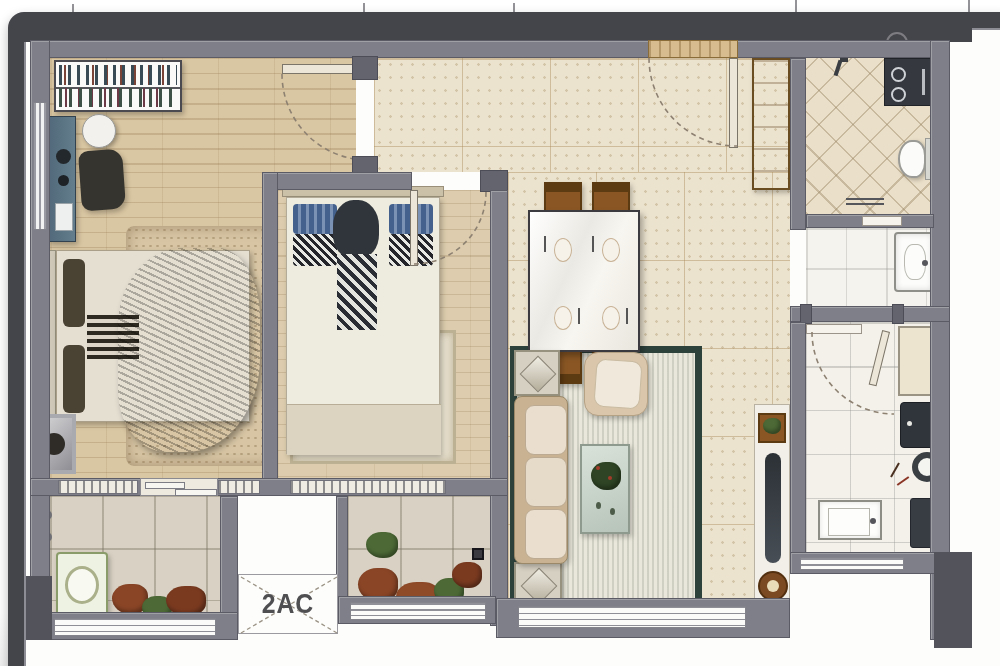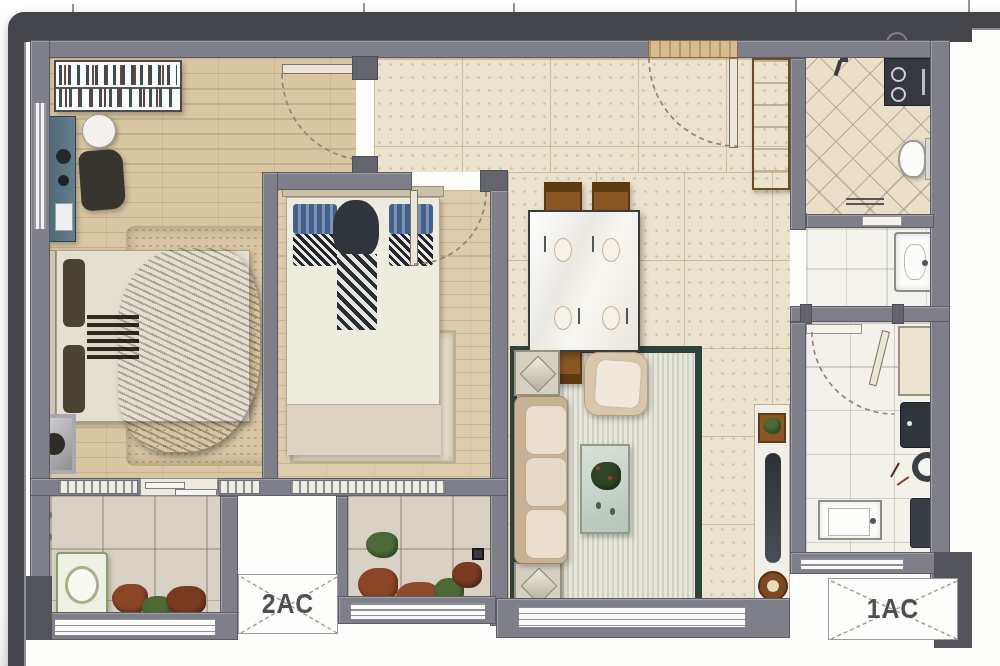--- a/index.html
+++ b/index.html
@@ -314,23 +314,14 @@
 
   <div class="abs ac-box" style="left:238px;top:574px;width:100px;height:60px;">
     <svg width="100" height="60" style="position:absolute;left:0;top:0;">
       <line x1="2" y1="2" x2="50" y2="30" stroke="#9a9284" stroke-width="1.3" stroke-dasharray="4 3"></line>
       <line x1="98" y1="2" x2="50" y2="30" stroke="#9a9284" stroke-width="1.3" stroke-dasharray="4 3"></line>
       <line x1="2" y1="58" x2="50" y2="30" stroke="#9a9284" stroke-width="1.3" stroke-dasharray="4 3"></line>
       <line x1="98" y1="58" x2="50" y2="30" stroke="#9a9284" stroke-width="1.3" stroke-dasharray="4 3"></line>
     </svg>
     <span class="ac-label">2AC</span>
   </div>
-  <div class="abs ac-box" style="left:828px;top:578px;width:130px;height:62px;">
-    <svg width="130" height="62" style="position:absolute;left:0;top:0;">
-      <line x1="2" y1="2" x2="65" y2="31" stroke="#9a9284" stroke-width="1.3" stroke-dasharray="4 3"></line>
-      <line x1="128" y1="2" x2="65" y2="31" stroke="#9a9284" stroke-width="1.3" stroke-dasharray="4 3"></line>
-      <line x1="2" y1="60" x2="65" y2="31" stroke="#9a9284" stroke-width="1.3" stroke-dasharray="4 3"></line>
-      <line x1="128" y1="60" x2="65" y2="31" stroke="#9a9284" stroke-width="1.3" stroke-dasharray="4 3"></line>
-    </svg>
-    <span class="ac-label">1AC</span>
-  </div>
 
 </div>
 
 </body></html>

